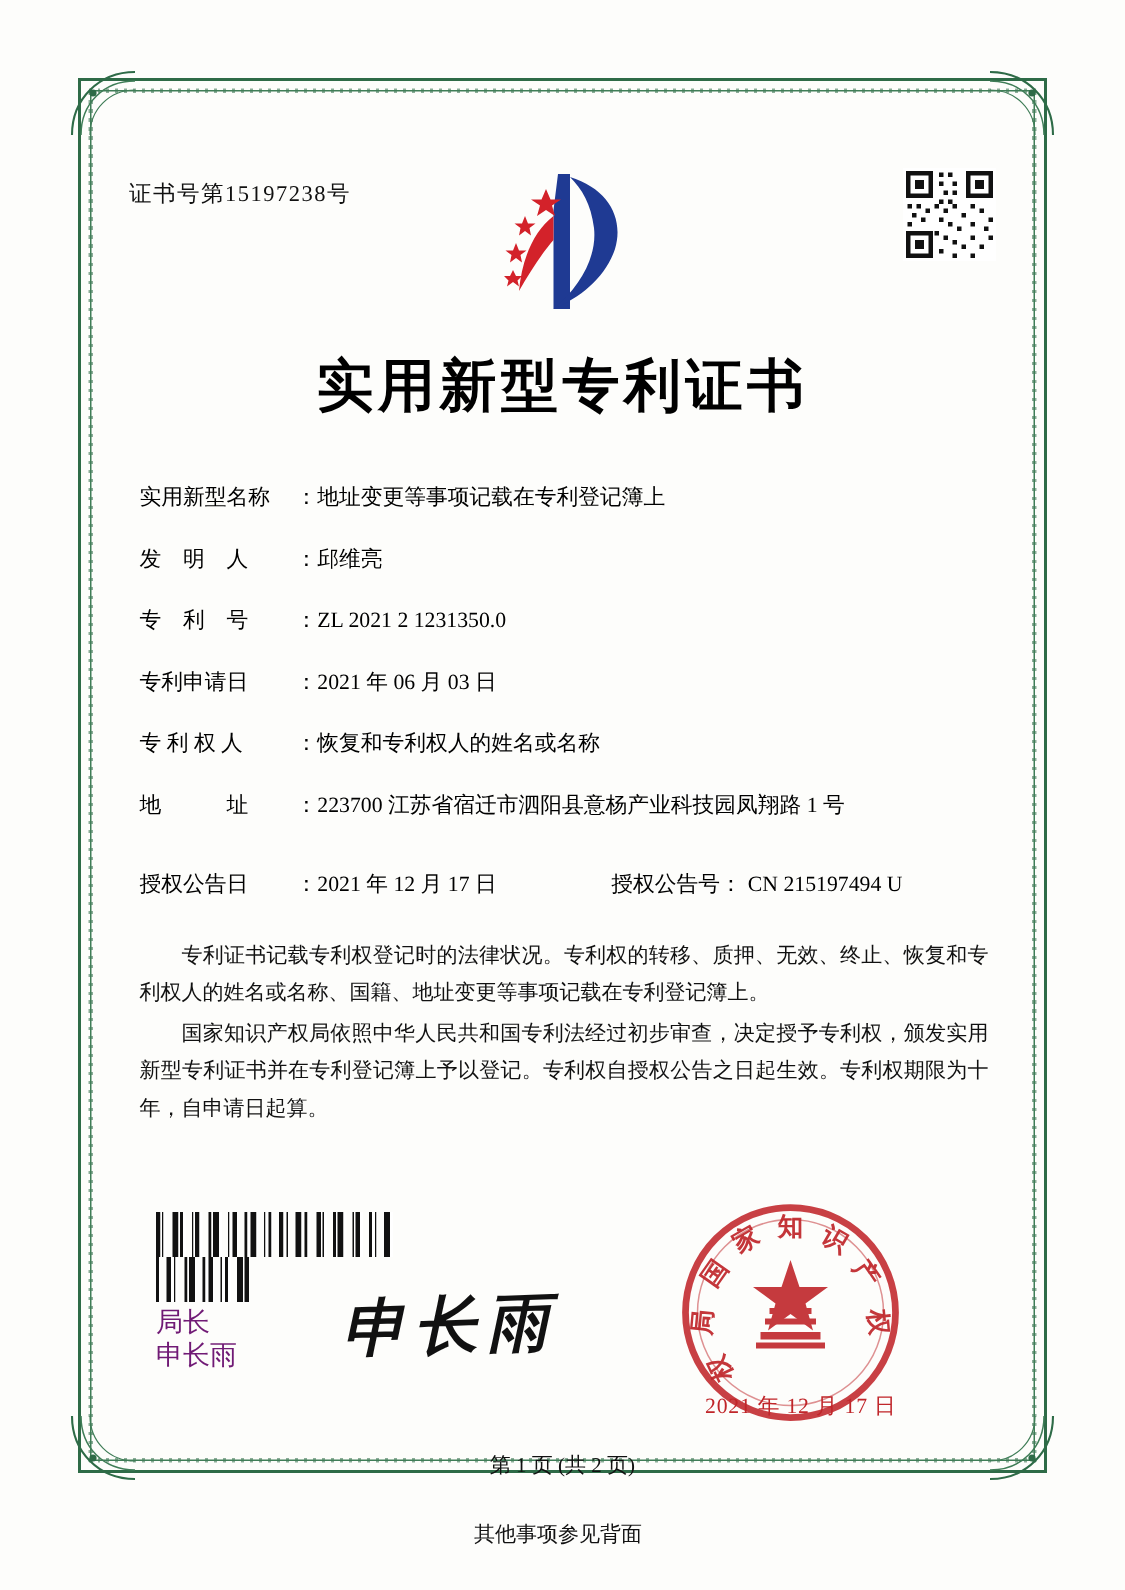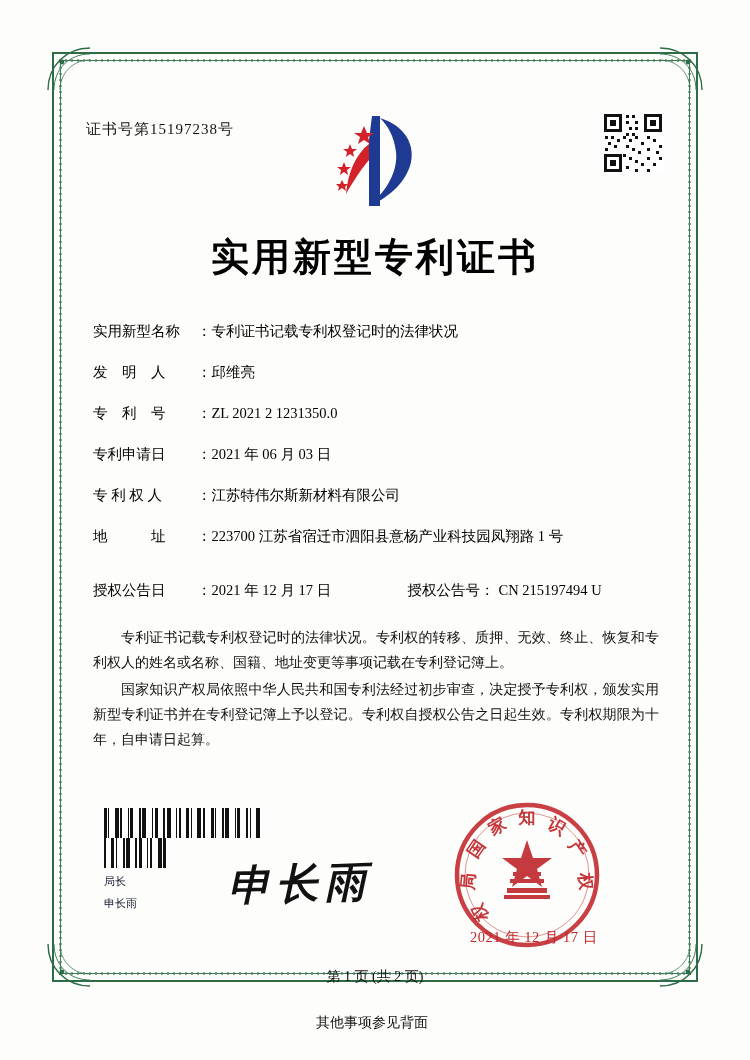--- a/index.html
+++ b/index.html
@@ -156,23 +156,23 @@
     display: inline-block;
     height: 30px;
     background: #111;
     vertical-align: top;
   }
 
   
   .sig-label {
     position: absolute;
     left: 104px; top: 870px;
-    font-size: 11px;
+    font-size: 18px;
     line-height: 22px;
-    color: #0f172a;
+    color: #701a75;
   }
   .sig-script {
     position: absolute;
     left: 228px; top: 856px;
     font-size: 42px;
     font-family: "Liberation Serif", serif;
     font-style: italic;
     font-weight: bold;
     color: #111;
     letter-spacing: 6px;
@@ -324,21 +324,21 @@
     </svg>
   </div>
 
   <div class="title">实用新型专利证书</div>
 
   <div class="fields">
 
     <div class="row">
       <span class="label">实用新型名称</span>
       <span class="colon">：</span>
-      <span class="value">专利证书记载专利权登记时的法律状况</span>
+      <span class="value">地址变更等事项记载在专利登记簿上</span>
     </div>
 
     <div class="row">
       <span class="label">发　明　人</span>
       <span class="colon">：</span>
       <span class="value">邱维亮</span>
     </div>
 
     <div class="row">
       <span class="label">专　利　号</span>
@@ -348,21 +348,21 @@
 
     <div class="row">
       <span class="label">专利申请日</span>
       <span class="colon">：</span>
       <span class="value">2021 年 06 月 03 日</span>
     </div>
 
     <div class="row">
       <span class="label">专 利 权 人</span>
       <span class="colon">：</span>
-      <span class="value">江苏特伟尔斯新材料有限公司</span>
+      <span class="value">恢复和专利权人的姓名或名称</span>
     </div>
 
     <div class="row">
       <span class="label">地　　　址</span>
       <span class="colon">：</span>
       <span class="value">223700 江苏省宿迁市泗阳县意杨产业科技园凤翔路 1 号</span>
     </div>
 
     <div class="row split">
       <span class="label">授权公告日</span>

